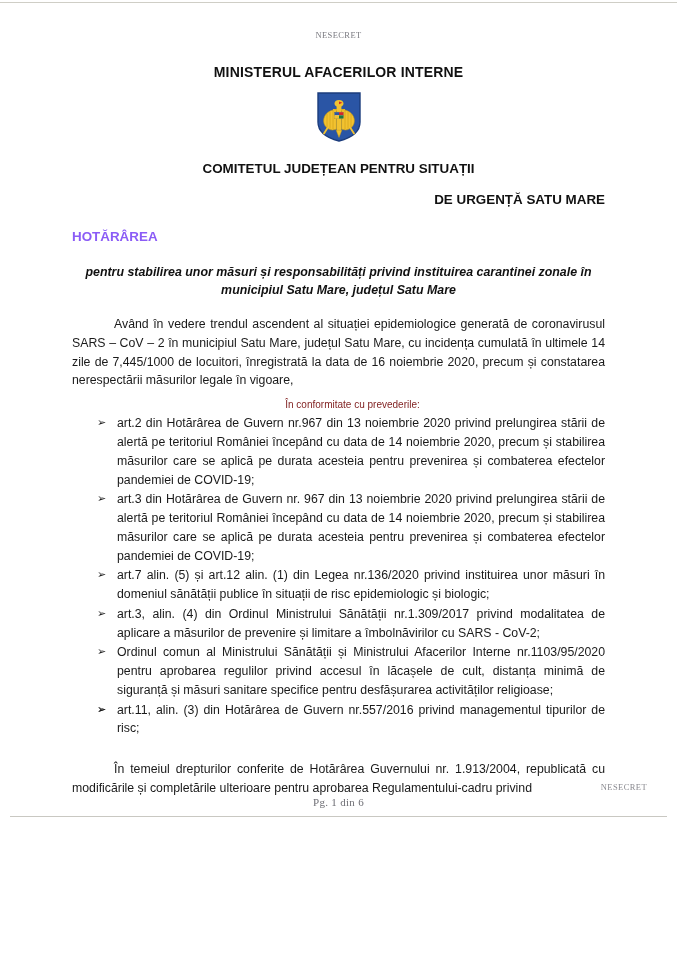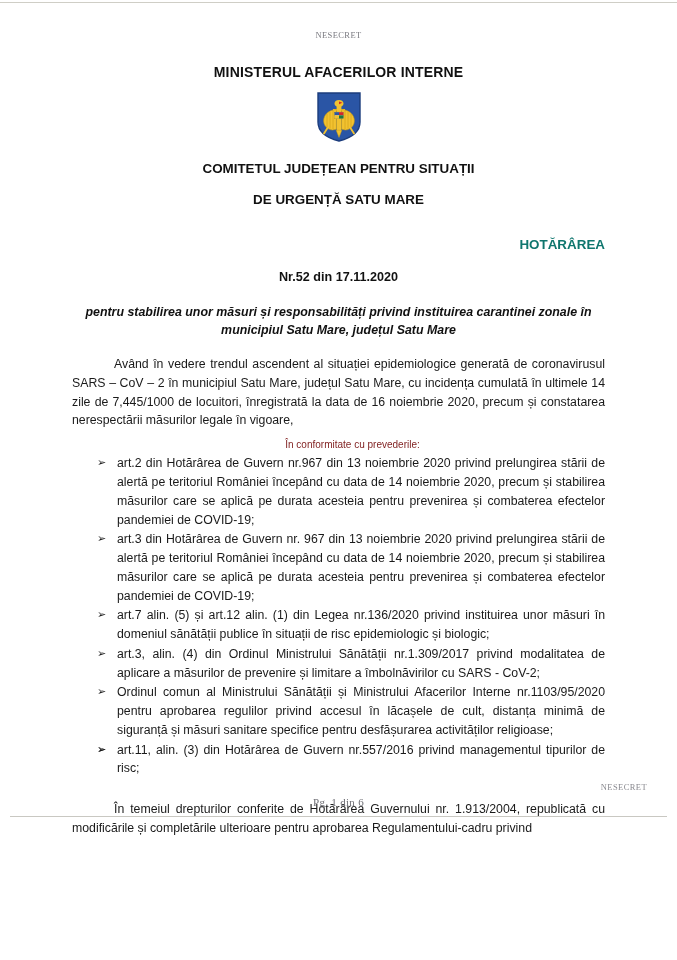--- a/index.html
+++ b/index.html
@@ -71,32 +71,32 @@
   
   .committee {
     text-align: center;
     font-size: 13.4px;
     font-weight: bold;
     color: #111111;
     margin-top: 20px;
     line-height: 1.0;
   }
   .committee-line2 {
-    text-align: center;
-    font-size: 13.4px;
-    font-weight: bold;
-    color: #111111;
-    margin-top: 17px;
-  }
-  .hotararea {
     text-align: right;
     font-size: 13.4px;
     font-weight: bold;
-    color: #0f766e;
-    margin-top: 30px;
+    color: #111111;
+    margin-top: 17px;
+  }
+  .hotararea {
+    text-align: left;
+    font-size: 13.4px;
+    font-weight: bold;
+    color: #8b5cf6;
+    margin-top: 22px;
   }
   .nr-line {
     text-align: center;
     font-size: 12.6px;
     font-weight: bold;
     color: #111111;
     margin-top: 18px;
   }
 
   
@@ -235,21 +235,20 @@
         <path d="M10.5 36 L7 41.5 M33.5 36 L37 41.5" stroke="#f2c230" stroke-width="1.8" stroke-linecap="round"></path>
       </svg>
     </div>
 
     <div class="committee">COMITETUL JUDEȚEAN PENTRU SITUAȚII</div>
 
     <div class="committee-line2">DE URGENȚĂ SATU MARE</div>
 
     <div class="hotararea">HOTĂRÂREA</div>
 
-    <div class="nr-line">Nr.52 din 17.11.2020</div>
 
     <div class="subject">pentru stabilirea unor măsuri și responsabilități privind instituirea carantinei zonale în municipiul Satu Mare, județul Satu Mare</div>
 
     <div class="para">Având în vedere trendul ascendent al situației epidemiologice generată de coronavirusul SARS – CoV – 2 în municipiul Satu Mare, județul Satu Mare, cu incidența cumulată în ultimele 14 zile de 7,445/1000 de locuitori, înregistrată la data de 16 noiembrie 2020, precum și constatarea nerespectării măsurilor legale în vigoare,</div>
 
     <div class="para-noindent">În conformitate cu prevederile:</div>
 
     <ul class="bullets">
       <li class="bullet-item">
         <span class="bullet-mark">➢</span>

